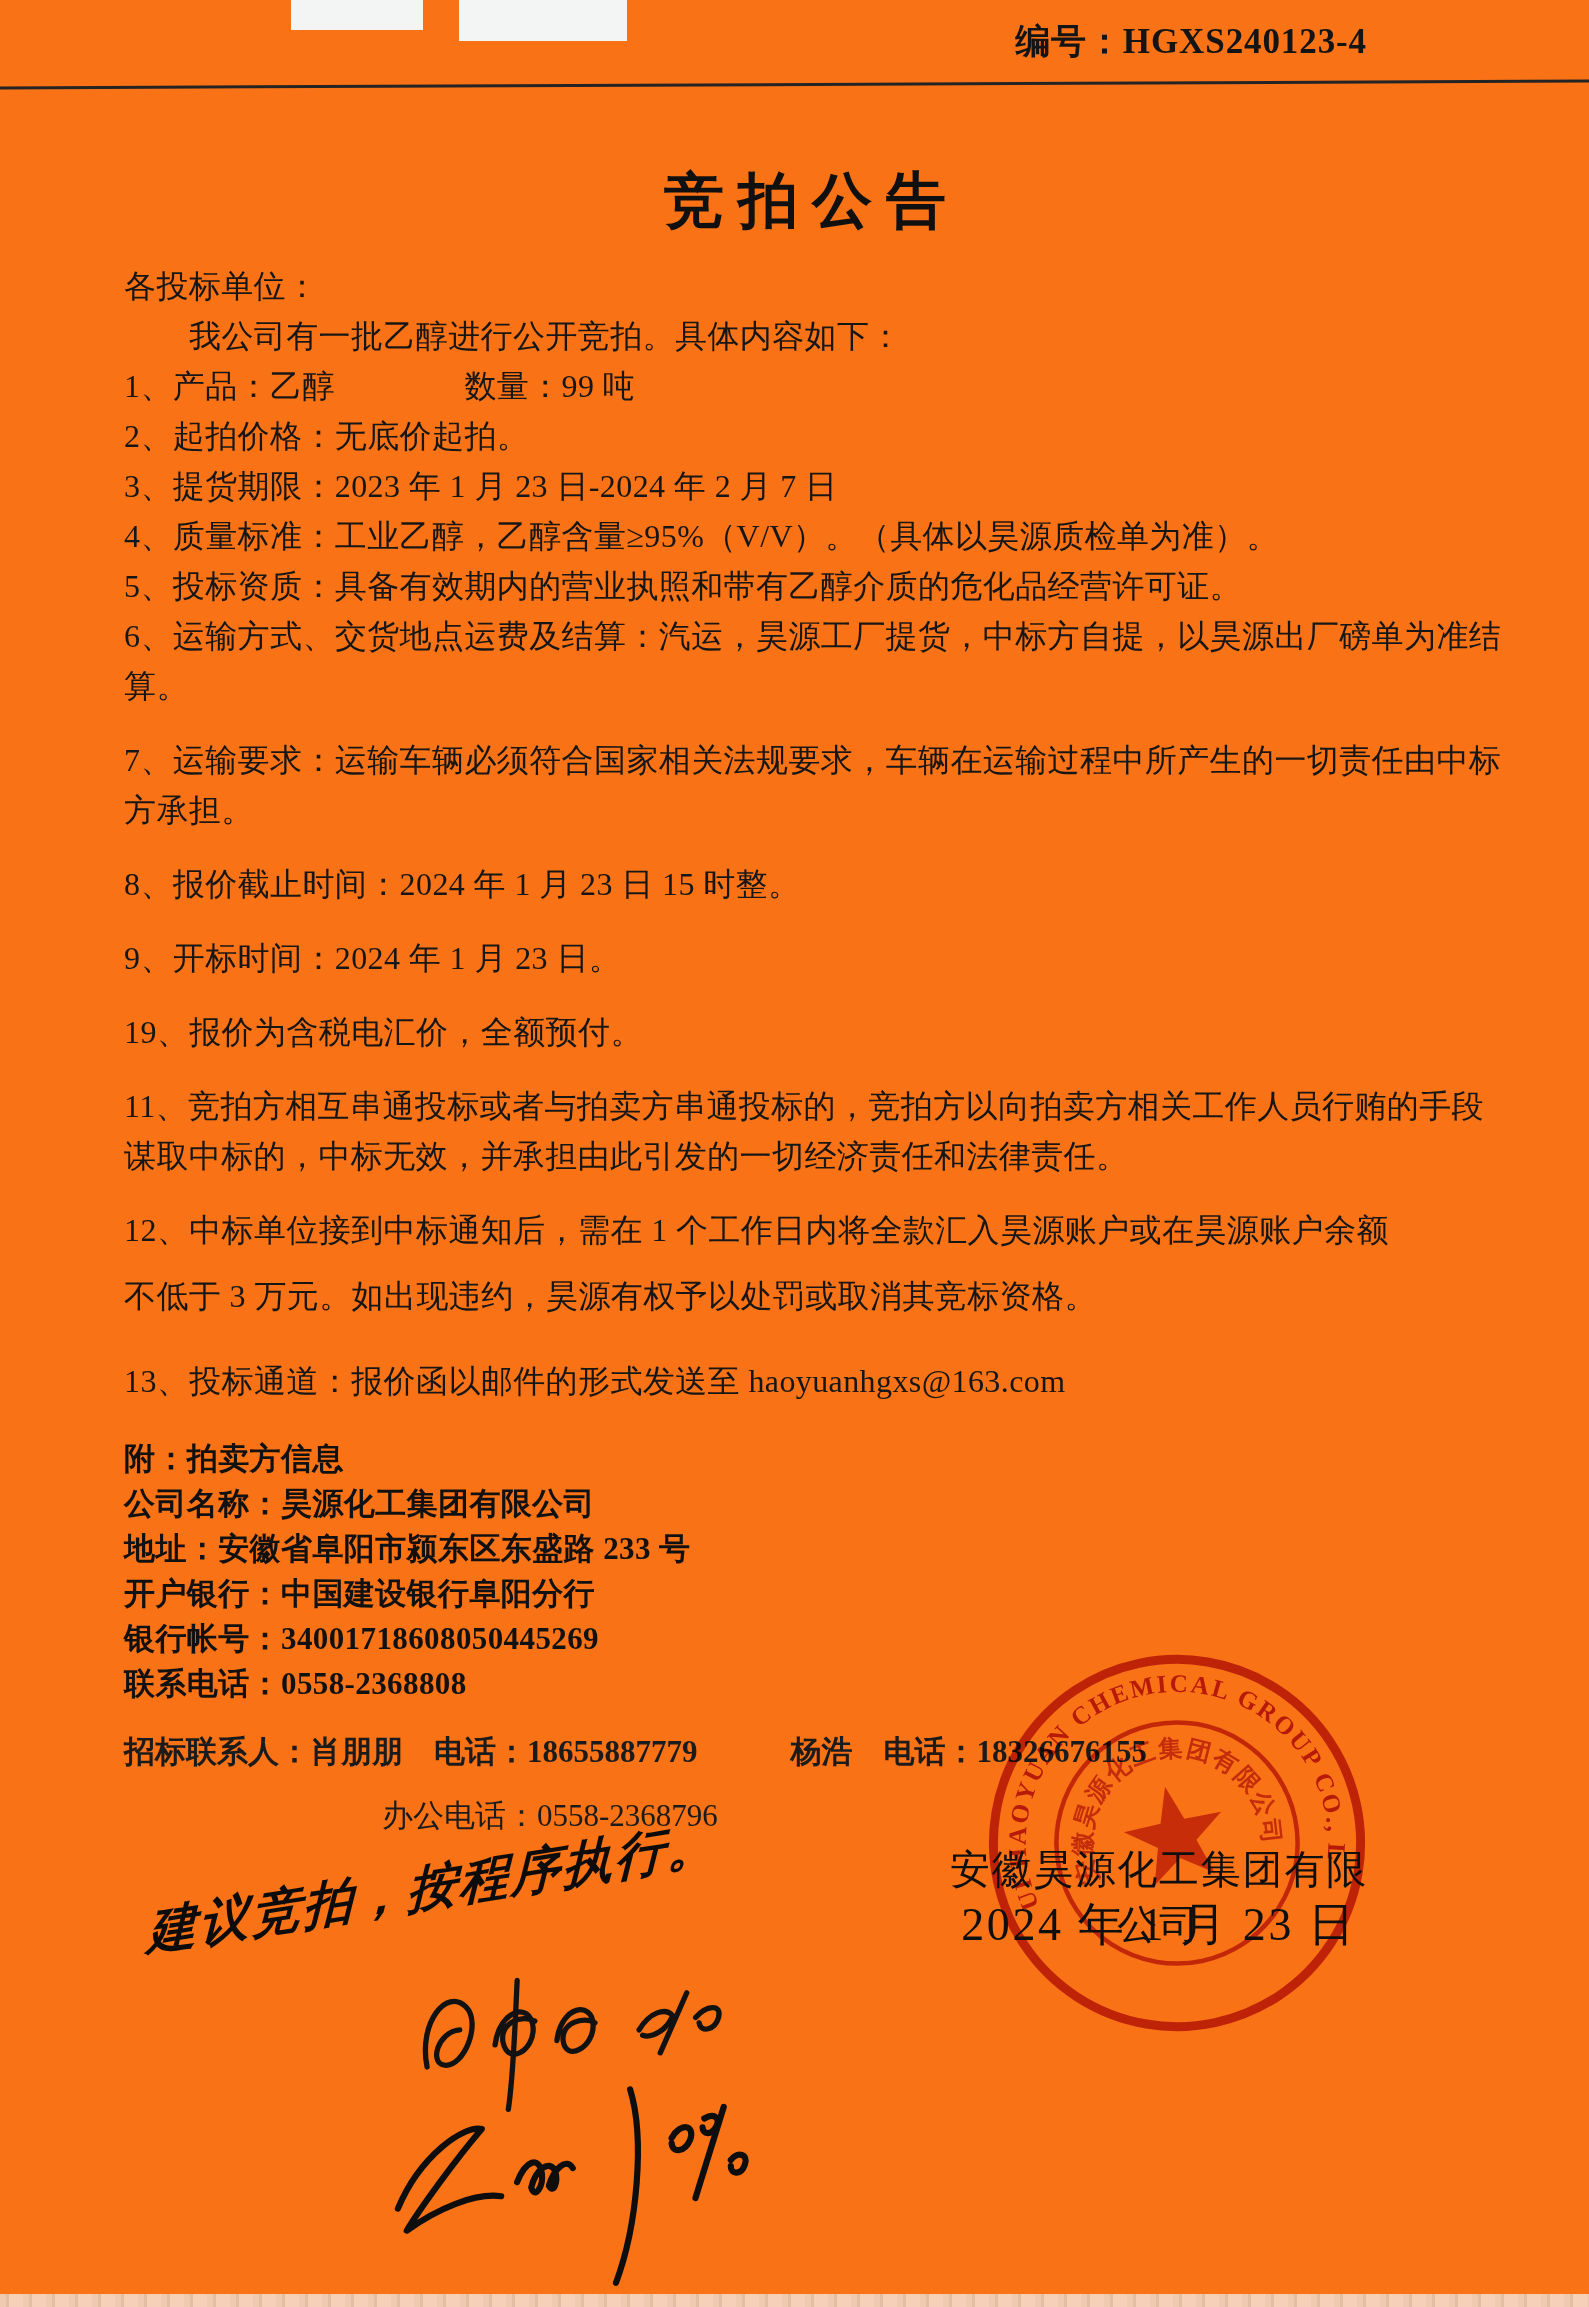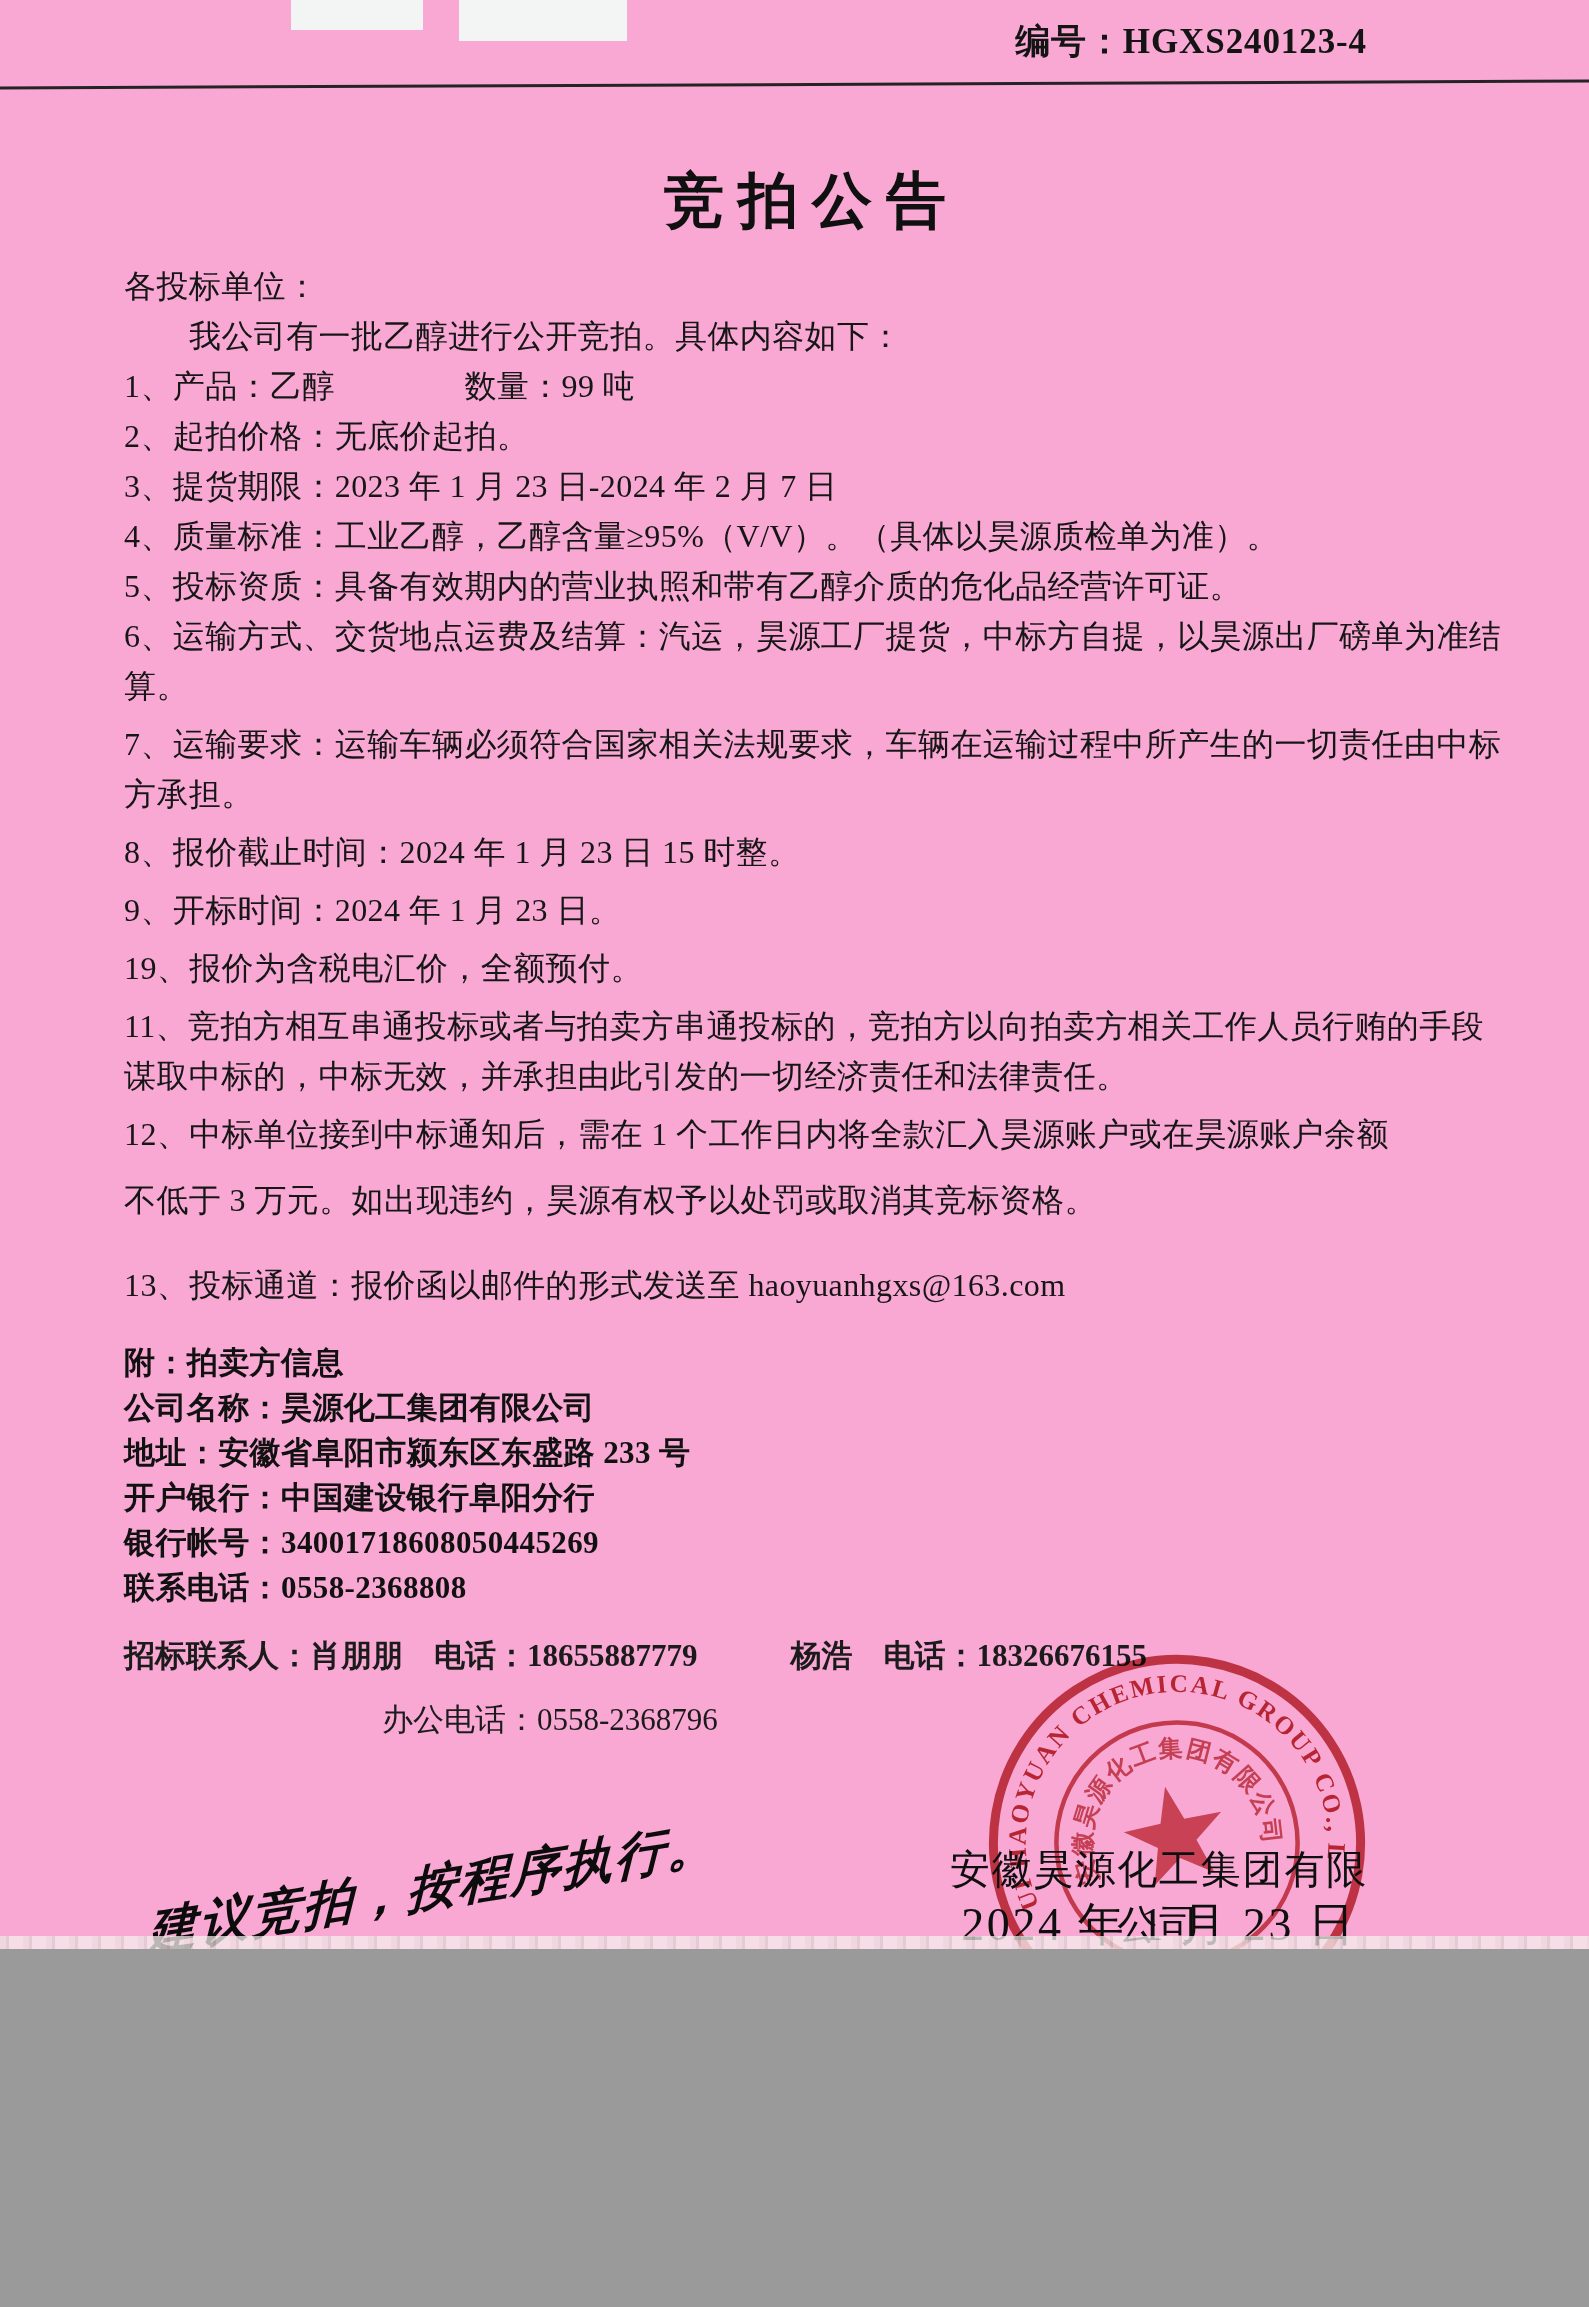--- a/index.html
+++ b/index.html
@@ -1,20 +1,20 @@
 <!DOCTYPE html>
 <html style="font-size:14px"><head>
 <meta charset="utf-8">
 <style>
   html,body{margin:0;padding:0;background:#9a9a9a;}
   .page{
     position:relative;
-    width:1590px;height:1949px;
+    width:1590px;height:2307px;
     margin:0 auto;
-    background:#f9a8d4;
+    background:#f97316;
     overflow:hidden;
     font-family:"Liberation Serif","DejaVu Serif",serif;
     color:#1b1b1b;
   }
   
   .doc-no{
     position:absolute;top:17.7px;right:223px;
     font-size:35px;font-weight:700;letter-spacing:0.9px;
     color:#141414;
   }
@@ -39,21 +39,21 @@
   .content{
     position:absolute;left:124px;right:81px;top:261px;
   }
   .para{
     font-size:32px;line-height:50px;
     letter-spacing:0.4px;
     margin:0;
     color:#161616;
   }
   .para.indented{text-indent:65px;}
-  .para.sp-wide{margin-top:8px;}
+  .para.sp-wide{margin-top:24px;}
   .para.sp-sub{margin-top:16px;}
   .para.sp-xwide{margin-top:35px;}
   .seller-block{margin-top:30px;}
   .seller-block .para{
     font-weight:700;font-size:31px;line-height:45px;
     color:#111;
   }
   .contacts-line{
     margin-top:23px;
     font-weight:700;font-size:31px;line-height:45px;

